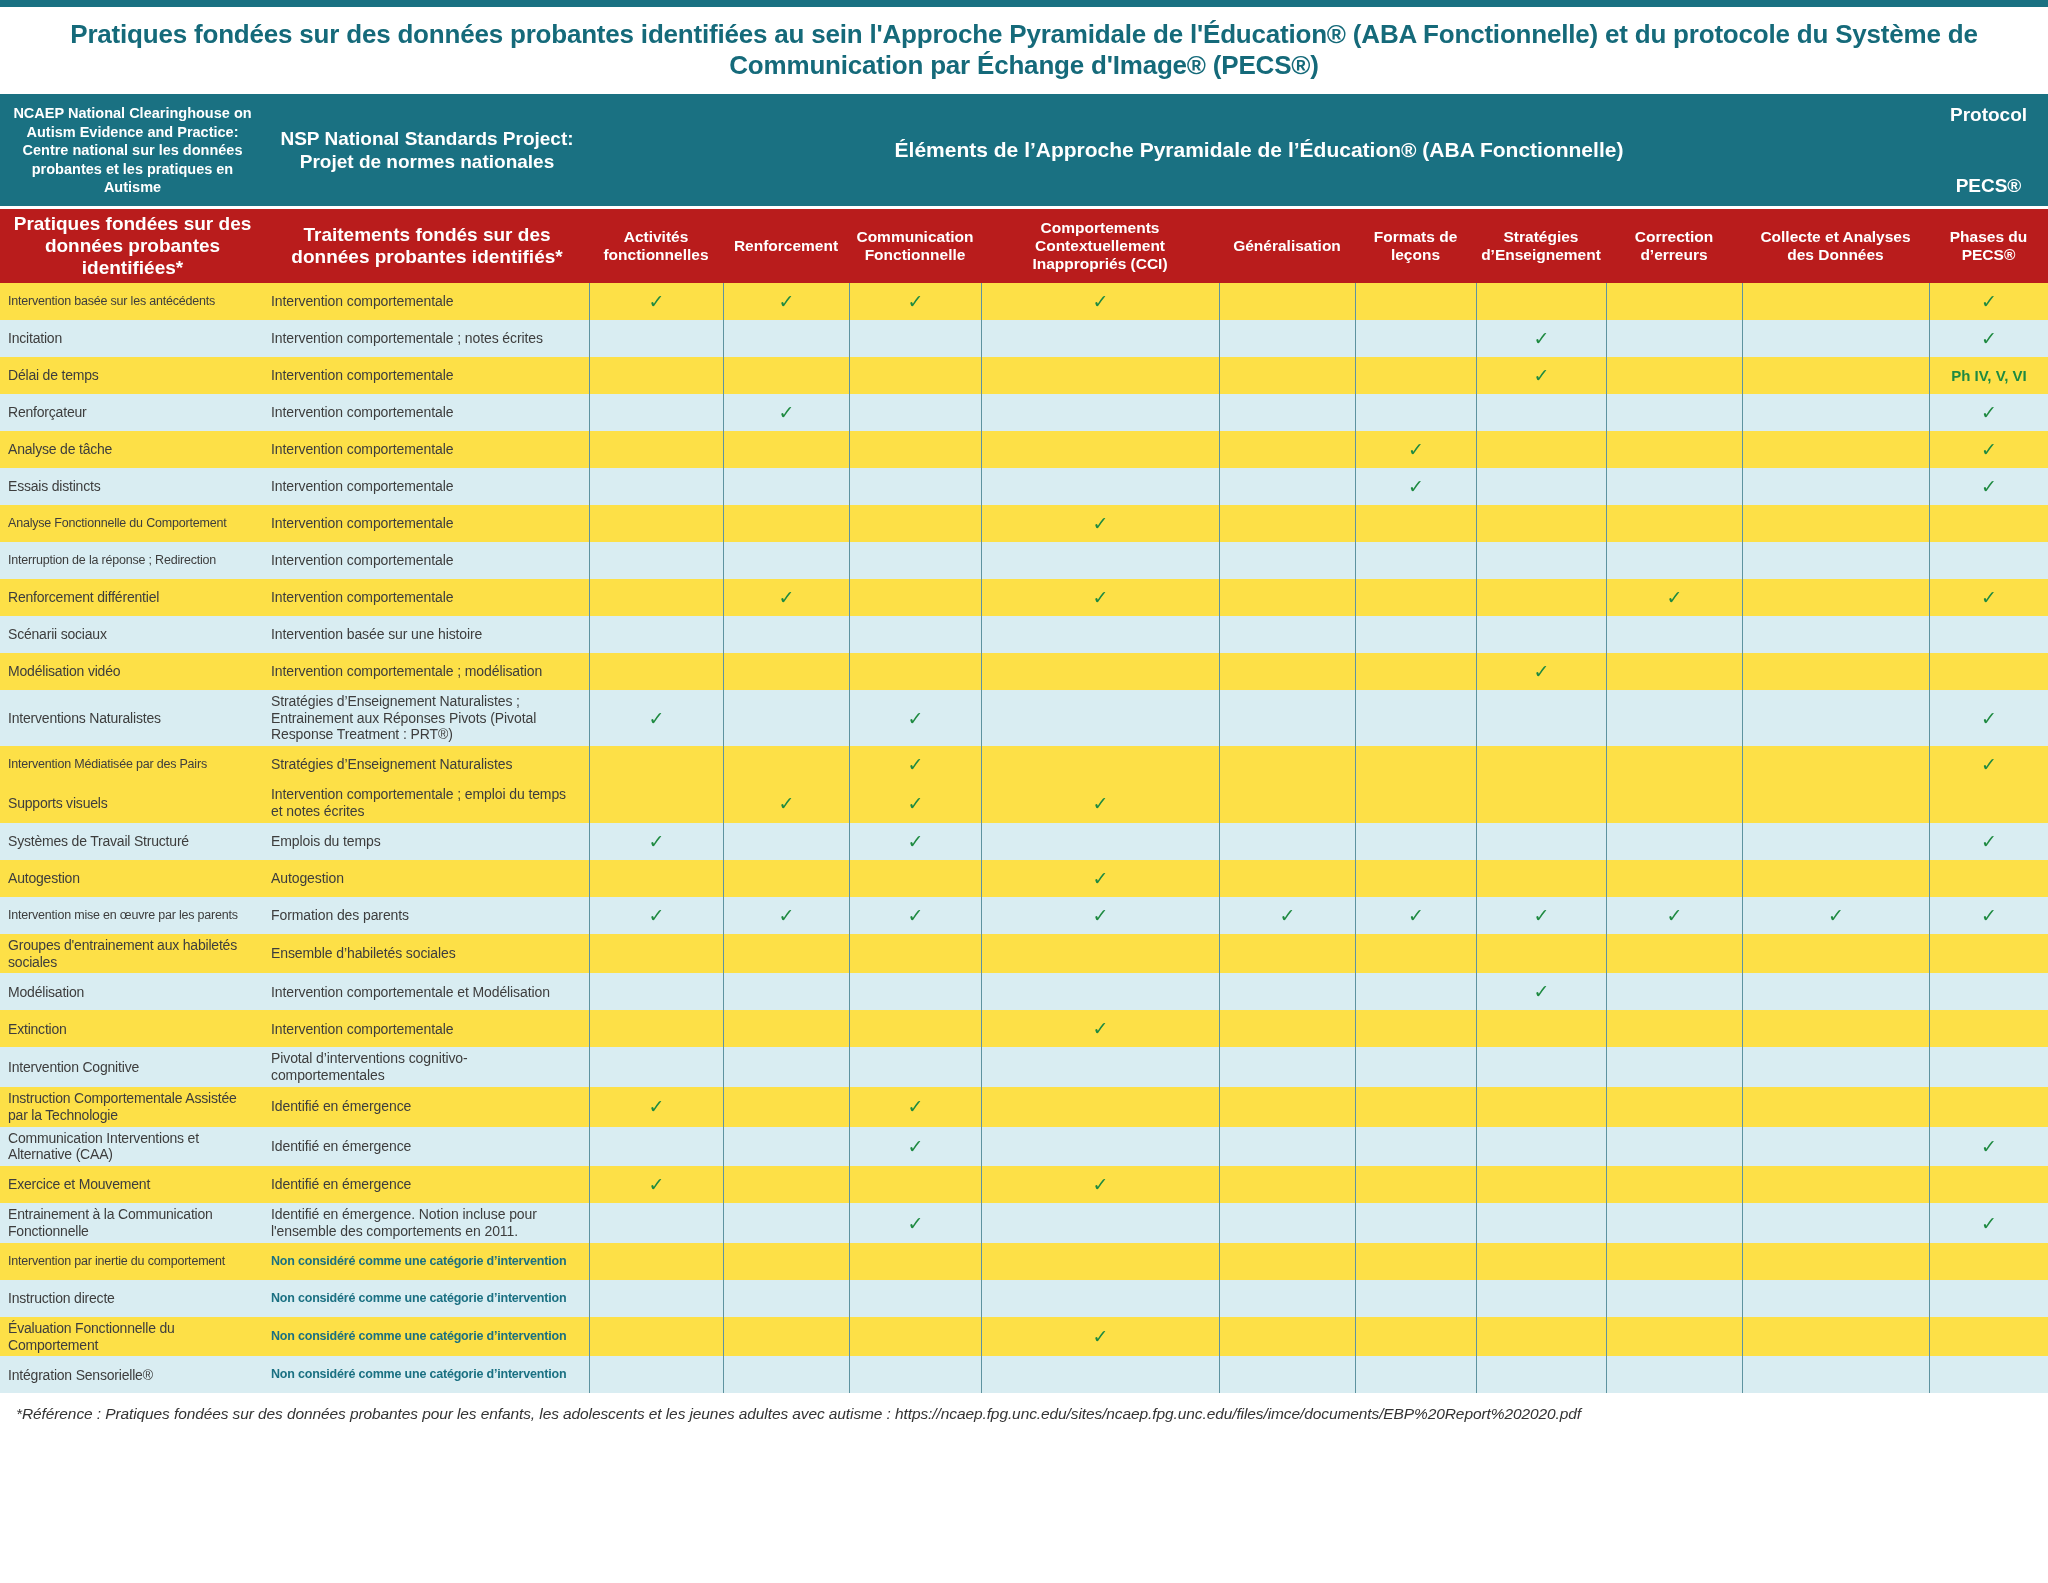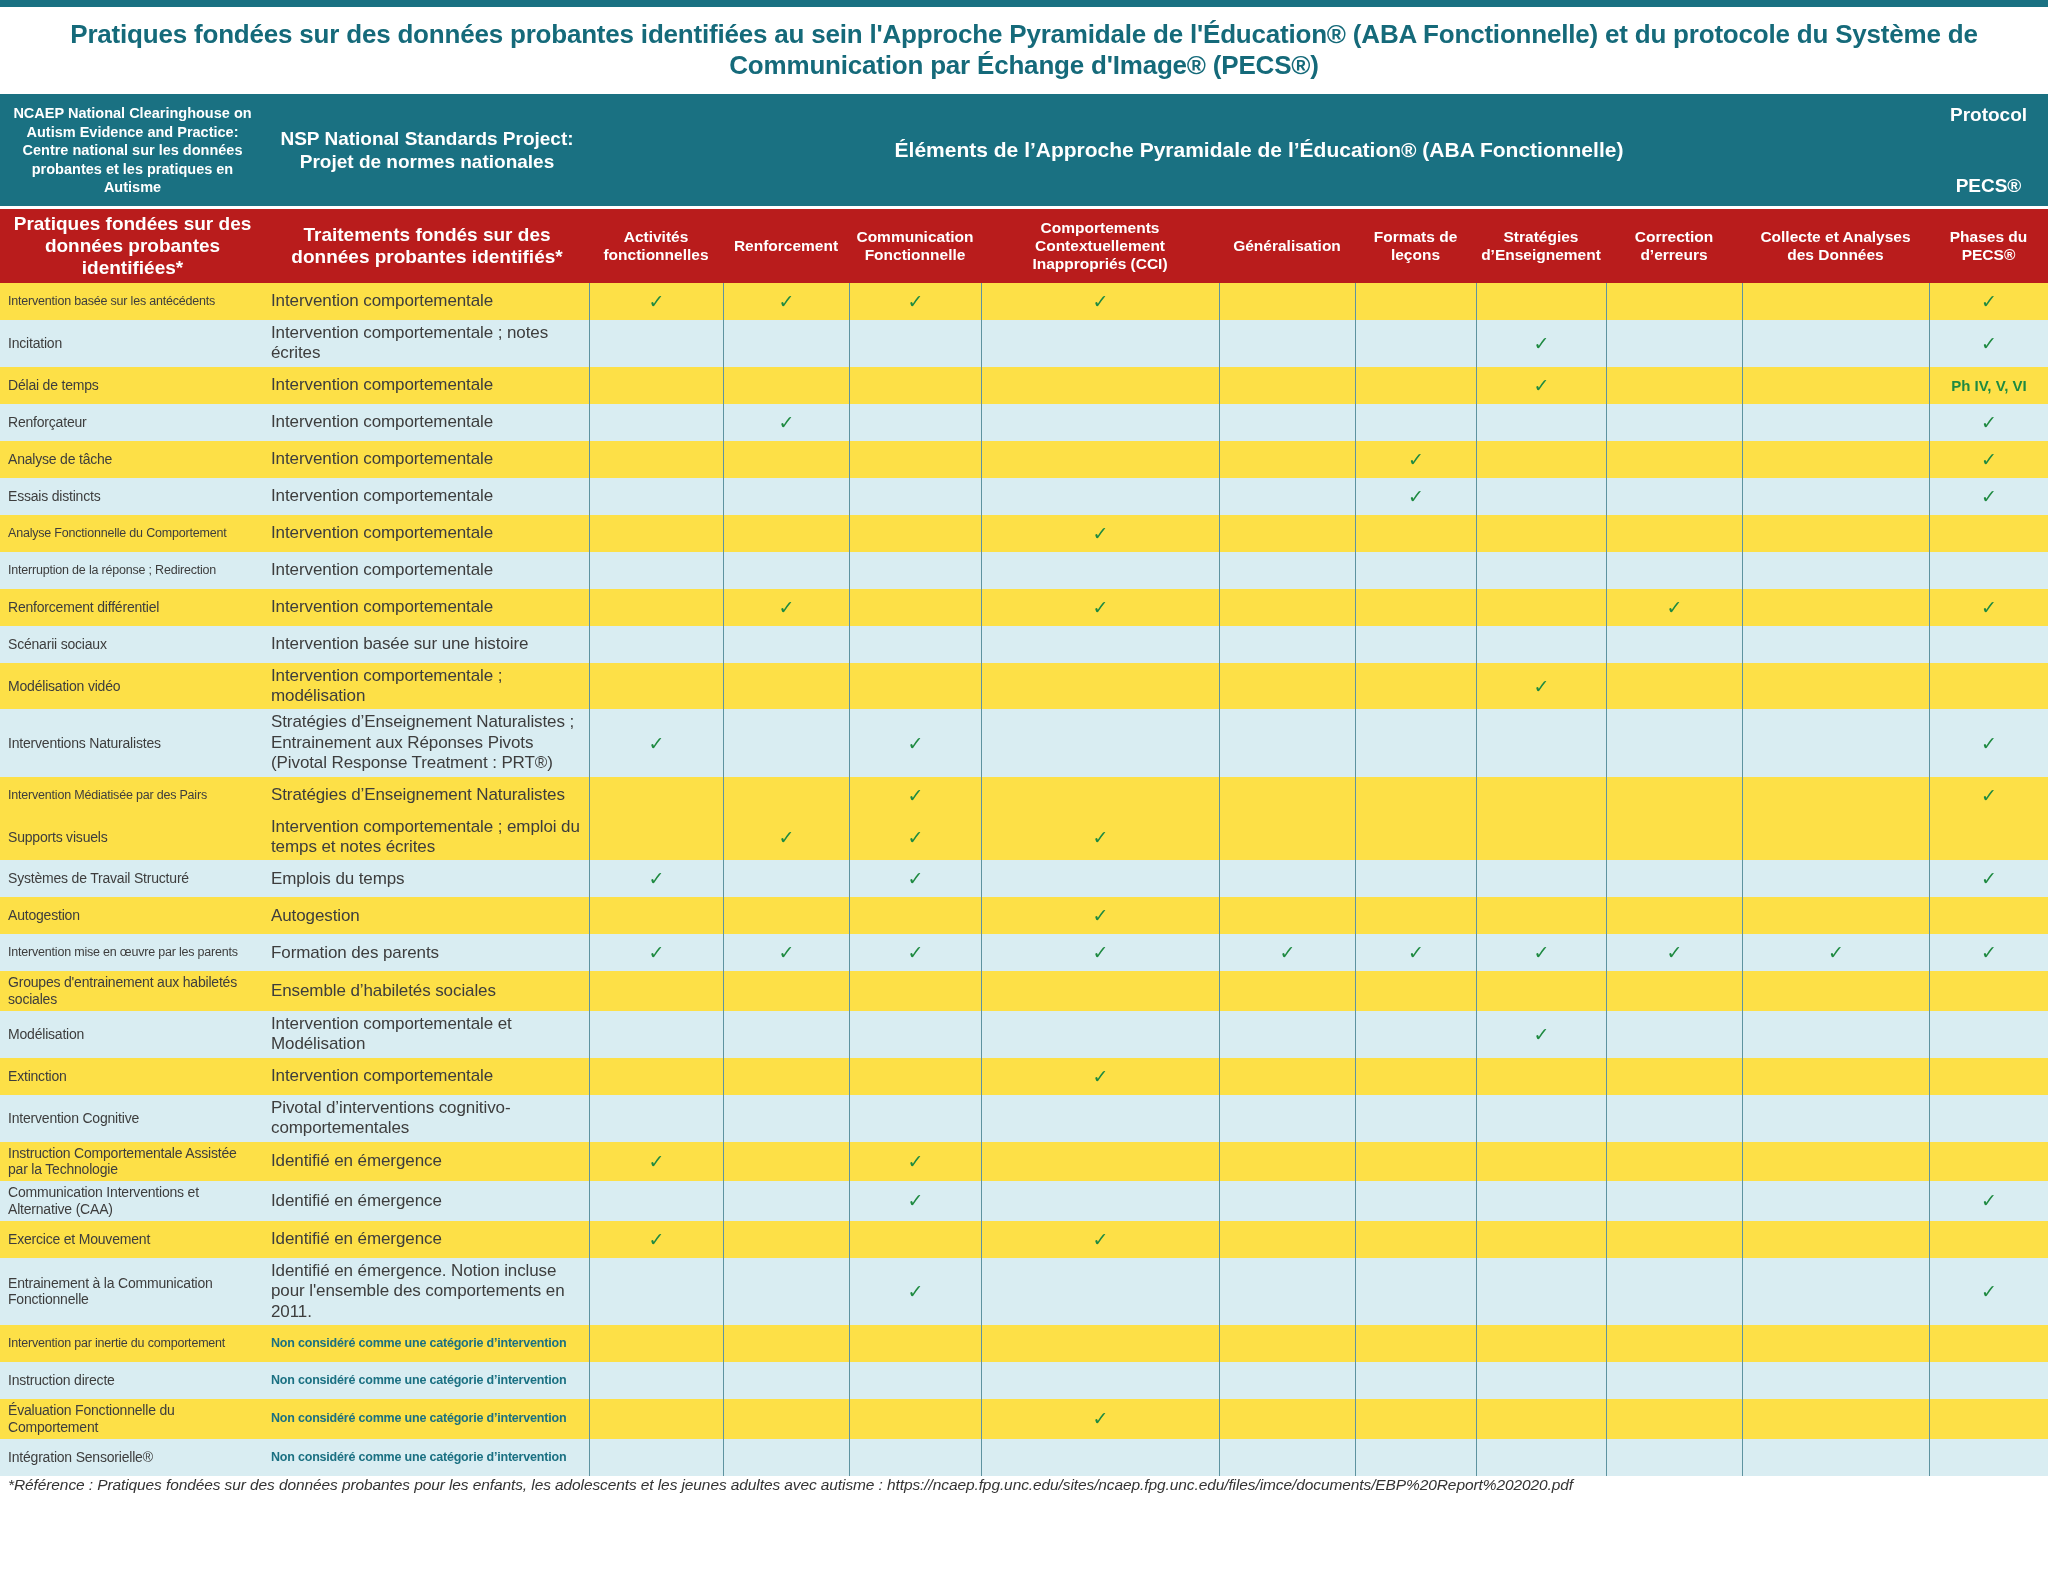--- a/index.html
+++ b/index.html
@@ -24,27 +24,27 @@
   .nsp-head{font-size:19px;line-height:1.25;}
   .aba-head{font-size:21px;}
   .pecs-head{font-size:19px;line-height:1.25;gap:48px;}
   .col-head-main{font-size:19px;line-height:1.15;}
   .chk-head{font-size:15.5px;line-height:1.15;}
   .body-row{min-height:37px;}
   .r-blue{background:#d9edf2;}
   .r-white{background:#fde047;}
   .body-practice{font-size:14px;line-height:1.2;letter-spacing:-0.2px;padding:3px 6px 3px 8px;box-sizing:border-box;align-items:flex-start;}
   .body-practice.small{font-size:12.5px;}
-  .body-treatment{font-size:17px;line-height:1.2;letter-spacing:-0.1px;padding:3px 8px 3px 6px;box-sizing:border-box;align-items:flex-start;}
+  .body-treatment{font-size:14px;line-height:1.2;letter-spacing:-0.1px;padding:3px 8px 3px 6px;box-sizing:border-box;align-items:flex-start;}
   .body-treatment.note{font-size:12.5px;font-weight:bold;color:#1a7082;letter-spacing:-0.2px;}
   .c-check{border-left:1px solid #5e93a0;align-items:center;text-align:center;padding:2px;box-sizing:border-box;}
   .check{color:#1e8a41;font-weight:bold;font-size:19px;}
   .phase{color:#1e8a41;font-weight:bold;font-size:15px;white-space:nowrap;}
   .footnote{
-    padding-left:8px;
+    margin-top:12px;padding-left:16px;
     font-style:italic;font-size:15.5px;color:#333;letter-spacing:-0.1px;
   }
 </style>
 </head>
 <body>
 
 <div>
   <div class="top-bar"></div>
 
   <h1 class="title">Pratiques fondées sur des données probantes identifiées au sein l'Approche Pyramidale de l'Éducation® (ABA Fonctionnelle) et du protocole du Système de Communication par Échange d'Image® (PECS®)</h1>

